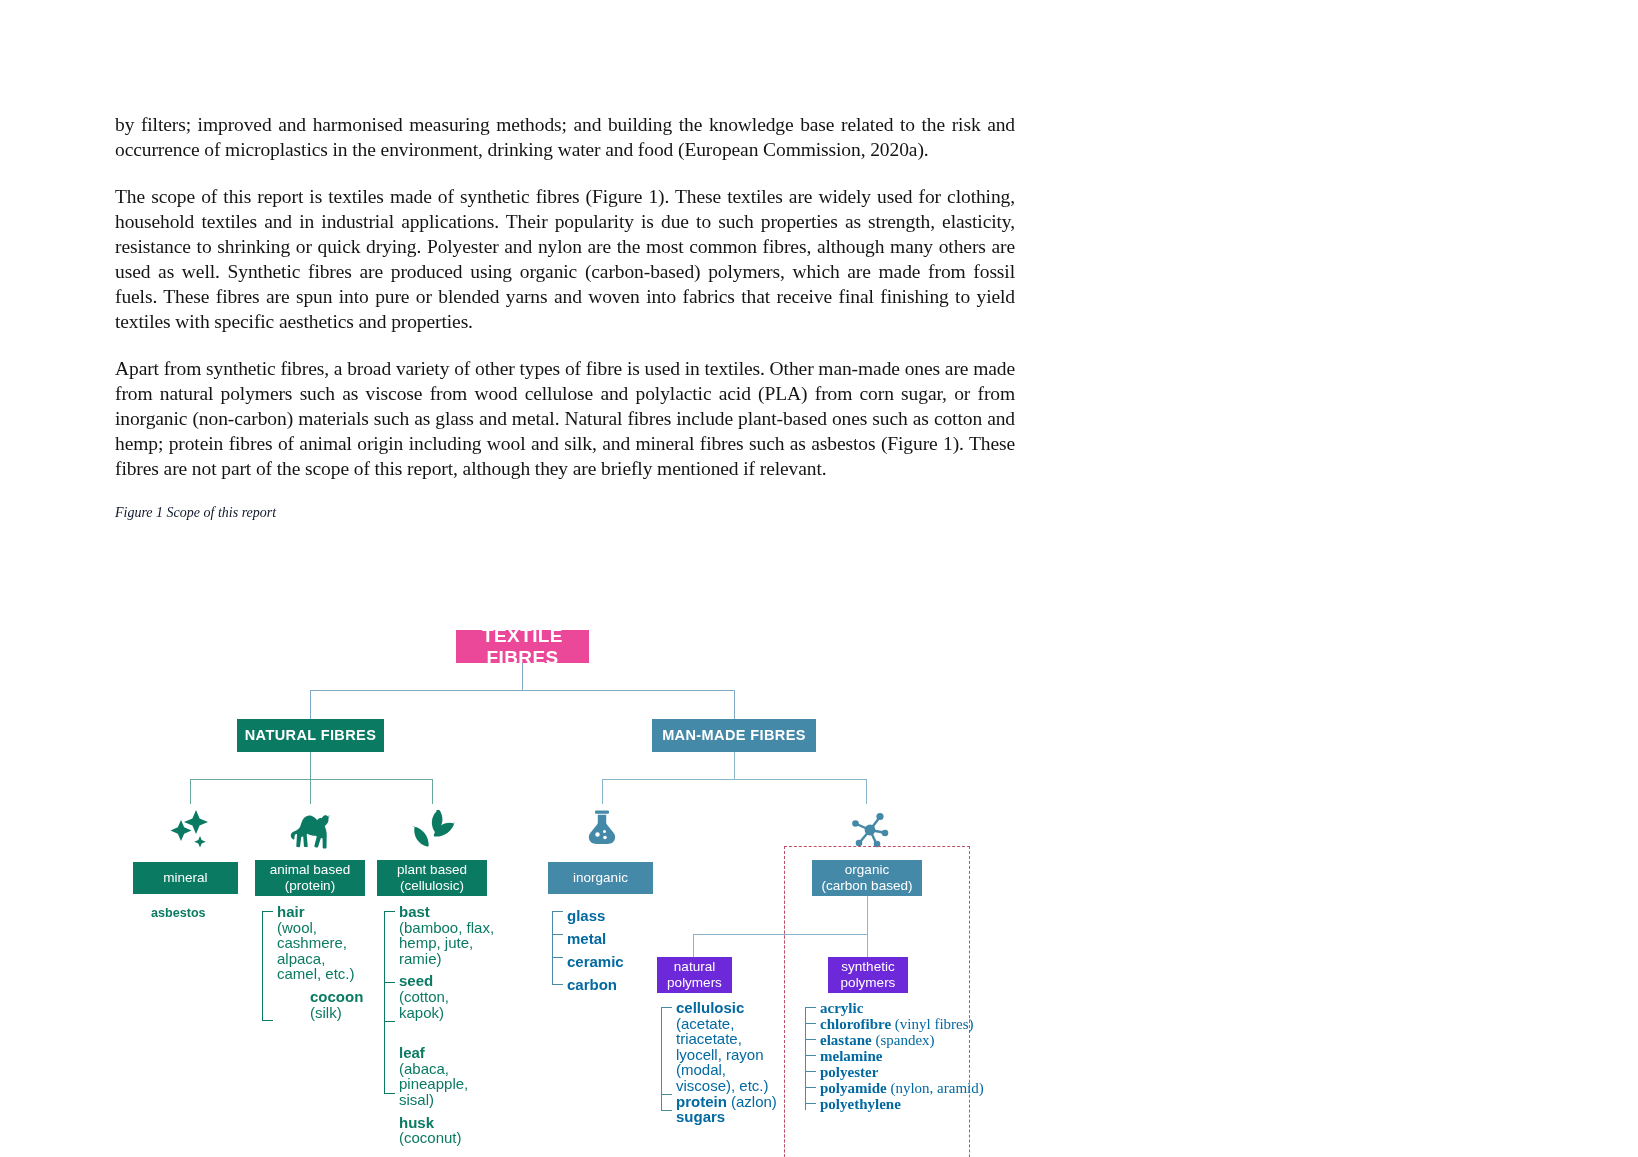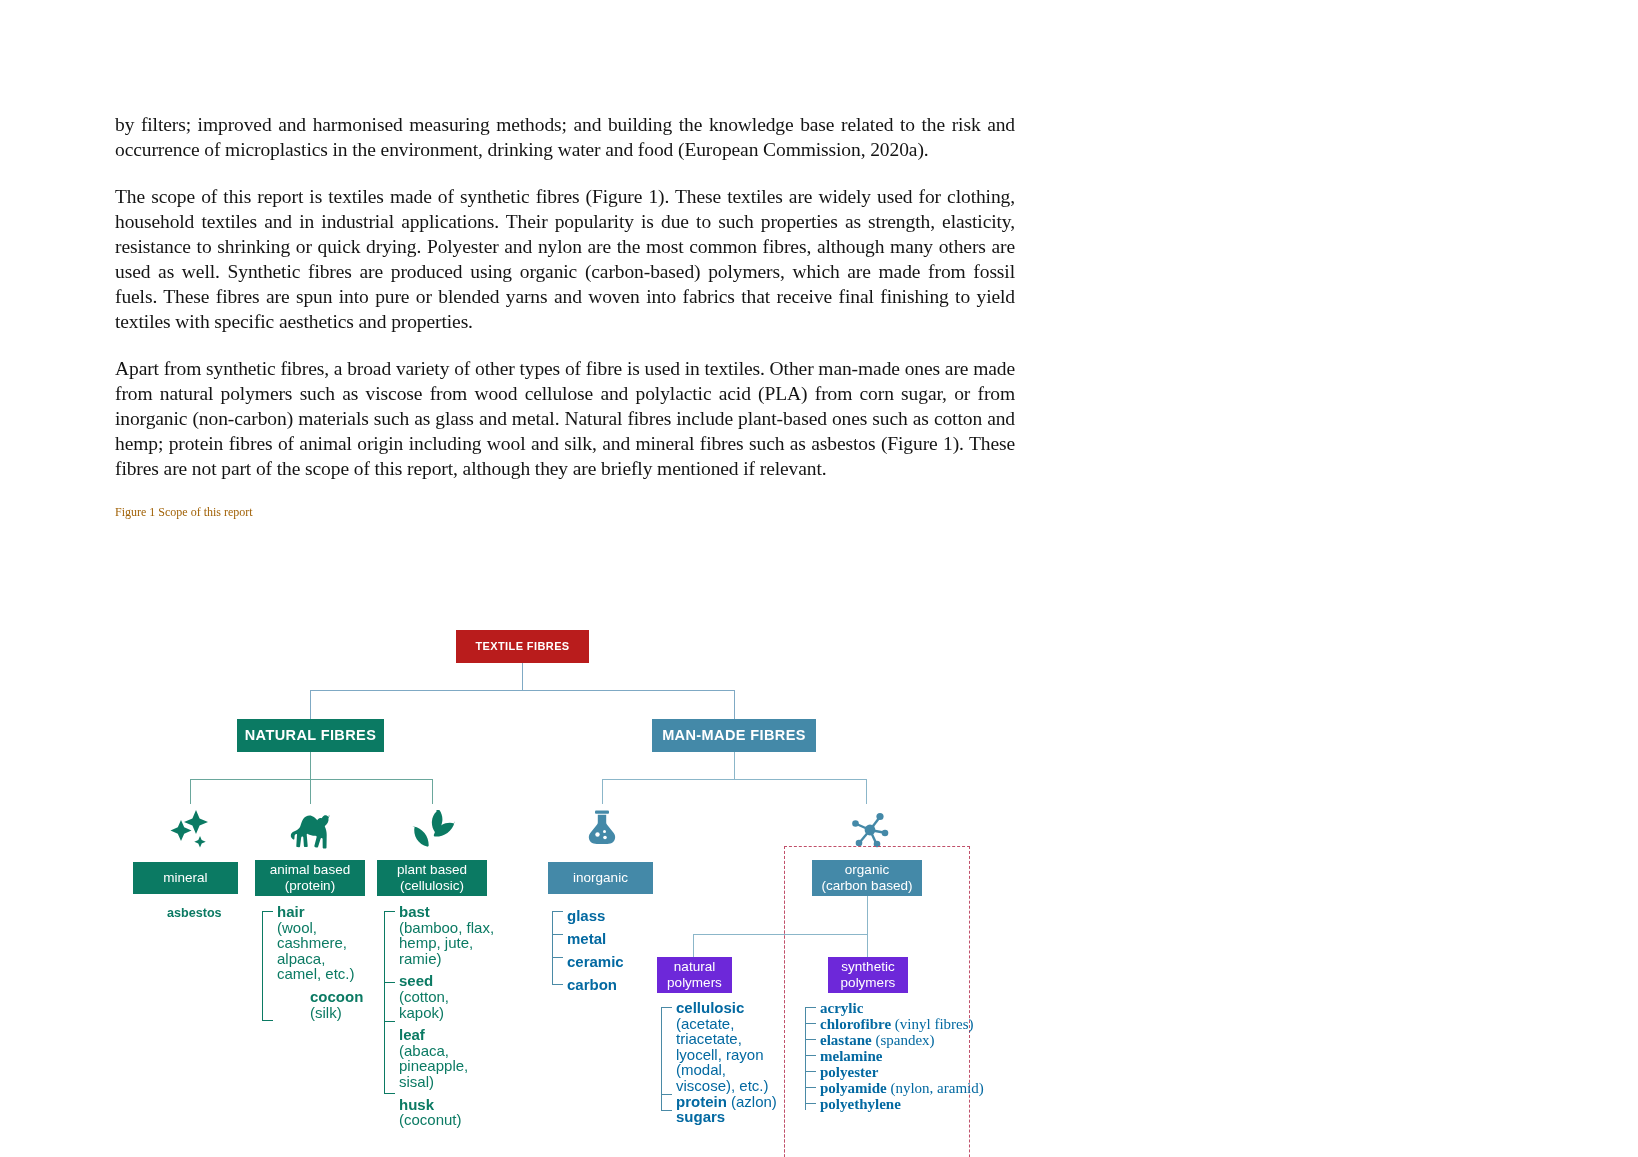--- a/index.html
+++ b/index.html
@@ -31,22 +31,23 @@
     font-size: 19.5px;
     line-height: 25px;
     margin: 0 0 22px 0;
     text-align: justify;
     color: #141414;
     letter-spacing: -0.1px;
   }
   p.body-par.last { margin-bottom: 24px; }
   .fig-caption {
     font-family: "Liberation Serif", serif;
-    font-size: 12px;
-    color: #a16207;
+    font-size: 14px;
+    font-style: italic;
+    color: #0f172a;
     margin: 22px 0 0 0;
   }
 
   
   .figure {
     position: absolute;
     left: 115px;
     top: 612px;
     width: 900px;
     height: 545px;
@@ -59,23 +60,23 @@
     box-sizing: border-box;
     display: flex;
     align-items: center;
     justify-content: center;
     text-align: center;
     color: #ffffff;
     font-family: "Liberation Sans", sans-serif;
     line-height: 1.15;
   }
   .node.root {
-    background: #b91c1c;
+    background: #ec4899;
     font-weight: bold;
-    font-size: 11px;
+    font-size: 19px;
     letter-spacing: 0.4px;
   }
   .node.lvl2-nat {
     background: #0b7a63;
     font-weight: bold;
     font-size: 14.5px;
     letter-spacing: 0.4px;
   }
   .node.lvl2-man {
     background: #4489a8;
@@ -273,21 +274,21 @@
       <div class="node lvl4-man" style="left:542px; top:345px; width:75px; height:36px; flex-direction:column; font-weight:normal;">
         <span>natural</span>
         <span>polymers</span>
       </div>
 
       <div class="node lvl4-man" style="left:713px; top:345px; width:80px; height:36px; flex-direction:column; font-weight:normal;">
         <span>synthetic</span>
         <span>polymers</span>
       </div>
 
-      <div class="plain-label" style="left:52px; top:294px;">
+      <div class="plain-label" style="left:36px; top:294px;">
         <span>asbestos</span>
       </div>
 
       <div class="bracket-nat" style="left:147px; top:299px; height:109px;"></div>
       <div class="tick-nat" style="left:147px; top:299px;"></div>
       <div class="tick-nat" style="left:147px; top:408px;"></div>
       <div class="leaf-list nat" style="left:162px; top:292px; width:82px;">
         <div class="leaf-item">
           <b>hair</b><br>
           <span>(wool, cashmere, alpaca, camel, etc.)</span>
@@ -305,21 +306,21 @@
       <div class="tick-nat" style="left:269px; top:481px;"></div>
       <div class="leaf-list nat" style="left:284px; top:292px; width:96px;">
         <div class="leaf-item">
           <b>bast</b><br>
           <span>(bamboo, flax, hemp, jute, ramie)</span>
         </div>
         <div class="leaf-item" style="margin-top:7px;">
           <b>seed</b><br>
           <span>(cotton, kapok)</span>
         </div>
-        <div class="leaf-item" style="margin-top:7px;">
+        <div class="leaf-item" style="margin-top:25px;">
           <b>leaf</b><br>
           <span>(abaca, pineapple, sisal)</span>
         </div>
         <div class="leaf-item" style="margin-top:7px;">
           <b>husk</b><br>
           <span>(coconut)</span>
         </div>
       </div>
 
       <div class="bracket-man" style="left:437px; top:299px; height:73px;"></div>

